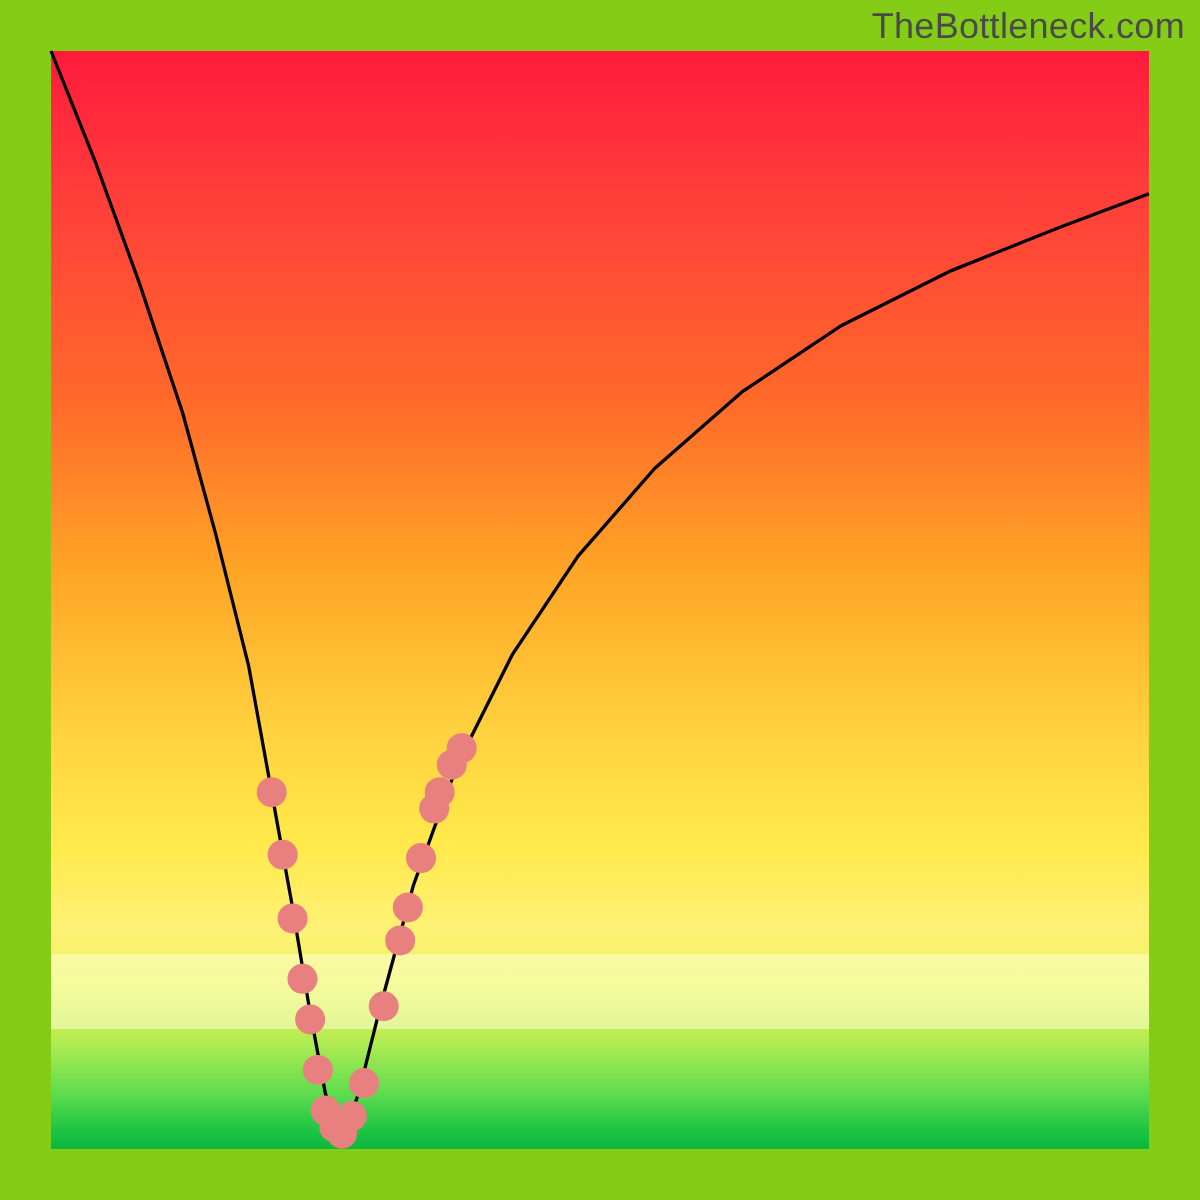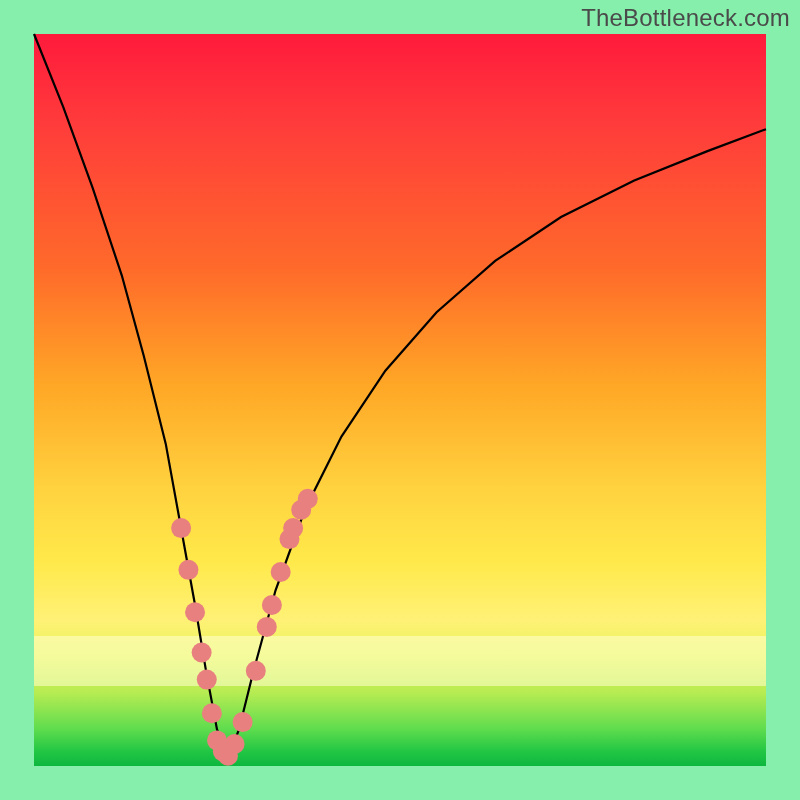--- a/index.html
+++ b/index.html
@@ -7,21 +7,21 @@
     padding: 0;
     width: 800px;
     height: 800px;
     overflow: hidden;
     background: #000;
     font-family: Arial, Helvetica, sans-serif;
   }
   .frame {
     position: absolute;
     inset: 0;
-    background: #86efac;
+    background: #84cc16;
   }
   .plot {
     position: absolute;
     left: 34px;
     top: 34px;
     width: 732px;
     height: 732px;
     
     background: linear-gradient(
       to bottom,

